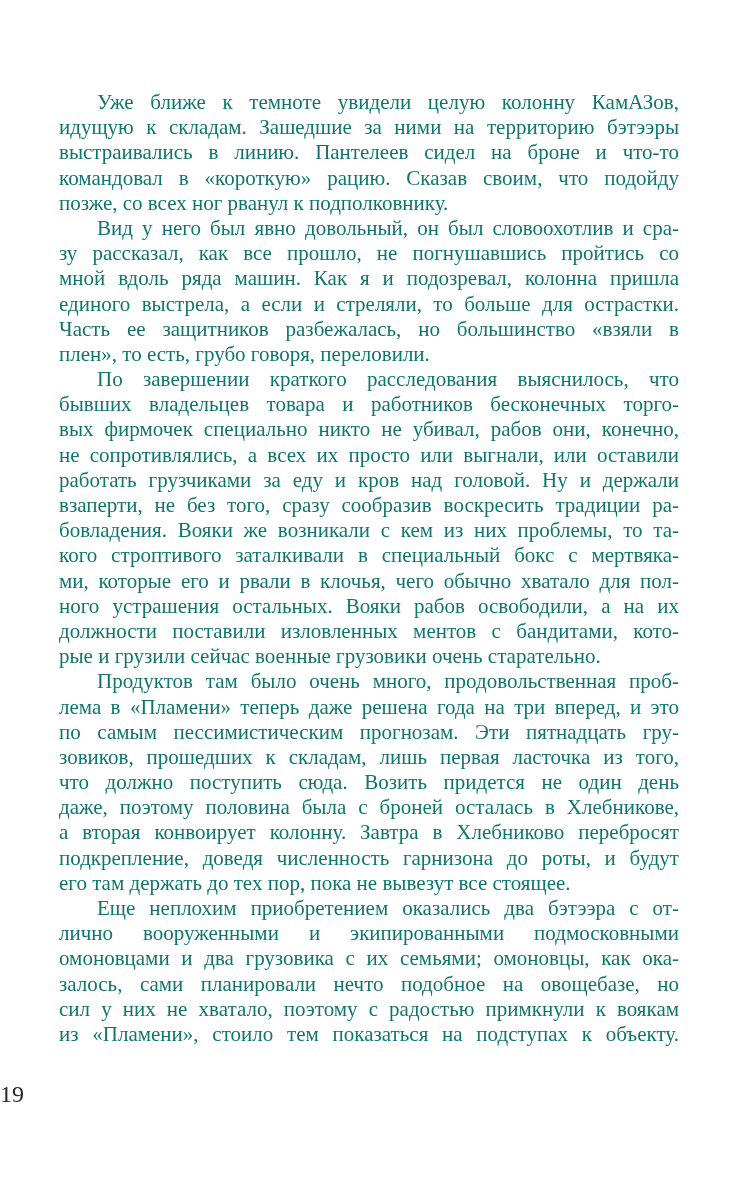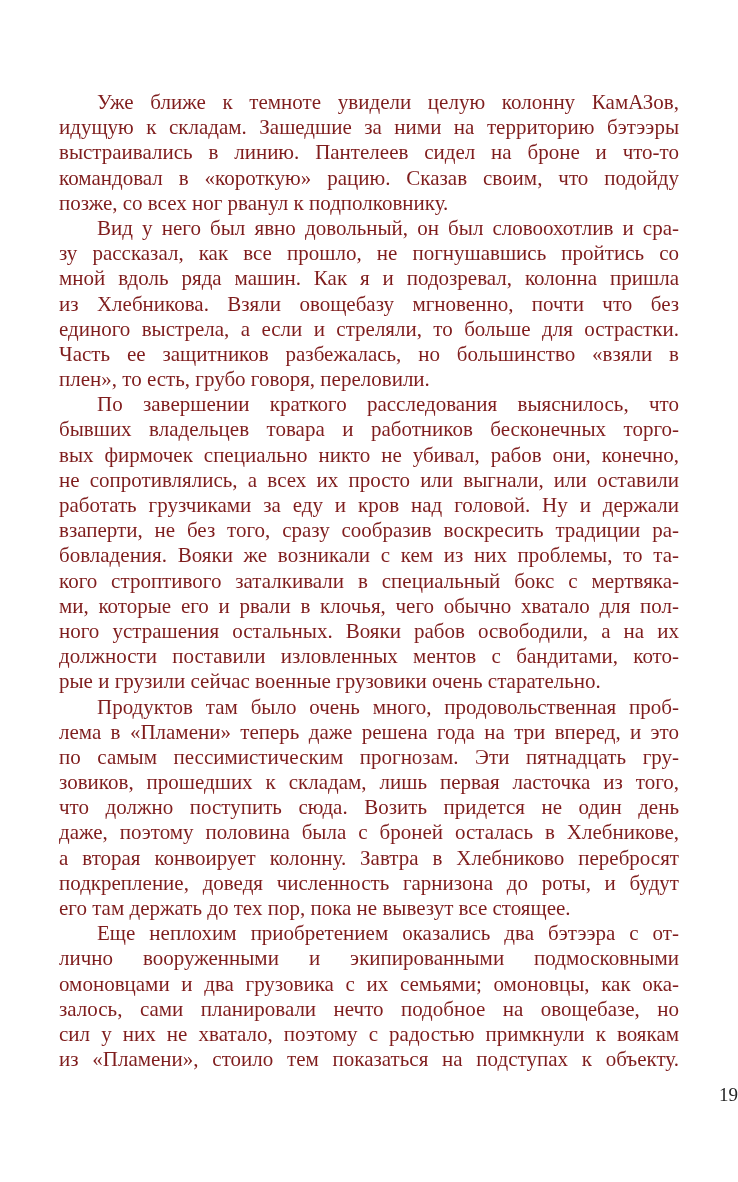--- a/index.html
+++ b/index.html
@@ -27,57 +27,56 @@
     padding: 0;
   }
   .text-line {
     font-size: 21px;
     line-height: 25.2px;
     height: 25.2px;
     text-align: justify;
     text-align-last: justify;
     white-space: normal;
     overflow: hidden;
-    color: #7f1d1d;
+    color: #0f766e;
   }
   .text-line.first {
     text-indent: 38px;
   }
   .text-line.lastline {
     text-align-last: left;
     font-family: Liberation Serif, serif;
   }
   .page-number {
     position: absolute;
     top: 1082px;
     left: 0;
     width: 738px;
-    text-align: right;
-    font-size: 19px;
+    text-align: left;
+    font-size: 24px;
     line-height: 25px;
     color: #262626;
   }
 </style>
 </head>
 <body>
 
 <div class="book-page">
   <div class="text-block">
       <div class="paragraph">
         <div class="text-line first">Уже ближе к темноте увидели целую колонну КамАЗов,</div>
         <div class="text-line">идущую к складам. Зашедшие за ними на территорию бэтээры</div>
         <div class="text-line">выстраивались в линию. Пантелеев сидел на броне и что-то</div>
         <div class="text-line">командовал в «короткую» рацию. Сказав своим, что подойду</div>
         <div class="text-line lastline">позже, со всех ног рванул к подполковнику.</div>
       </div>
       <div class="paragraph">
         <div class="text-line first">Вид у него был явно довольный, он был словоохотлив и сра-</div>
         <div class="text-line">зу рассказал, как все прошло, не погнушавшись пройтись со</div>
         <div class="text-line">мной вдоль ряда машин. Как я и подозревал, колонна пришла</div>
-        <div class="text-line">из Хлебникова. Взяли овощебазу мгновенно, почти что без</div>
         <div class="text-line">единого выстрела, а если и стреляли, то больше для острастки.</div>
         <div class="text-line">Часть ее защитников разбежалась, но большинство «взяли в</div>
         <div class="text-line lastline">плен», то есть, грубо говоря, переловили.</div>
       </div>
       <div class="paragraph">
         <div class="text-line first">По завершении краткого расследования выяснилось, что</div>
         <div class="text-line">бывших владельцев товара и работников бесконечных торго-</div>
         <div class="text-line">вых фирмочек специально никто не убивал, рабов они, конечно,</div>
         <div class="text-line">не сопротивлялись, а всех их просто или выгнали, или оставили</div>
         <div class="text-line">работать грузчиками за еду и кров над головой. Ну и держали</div>

